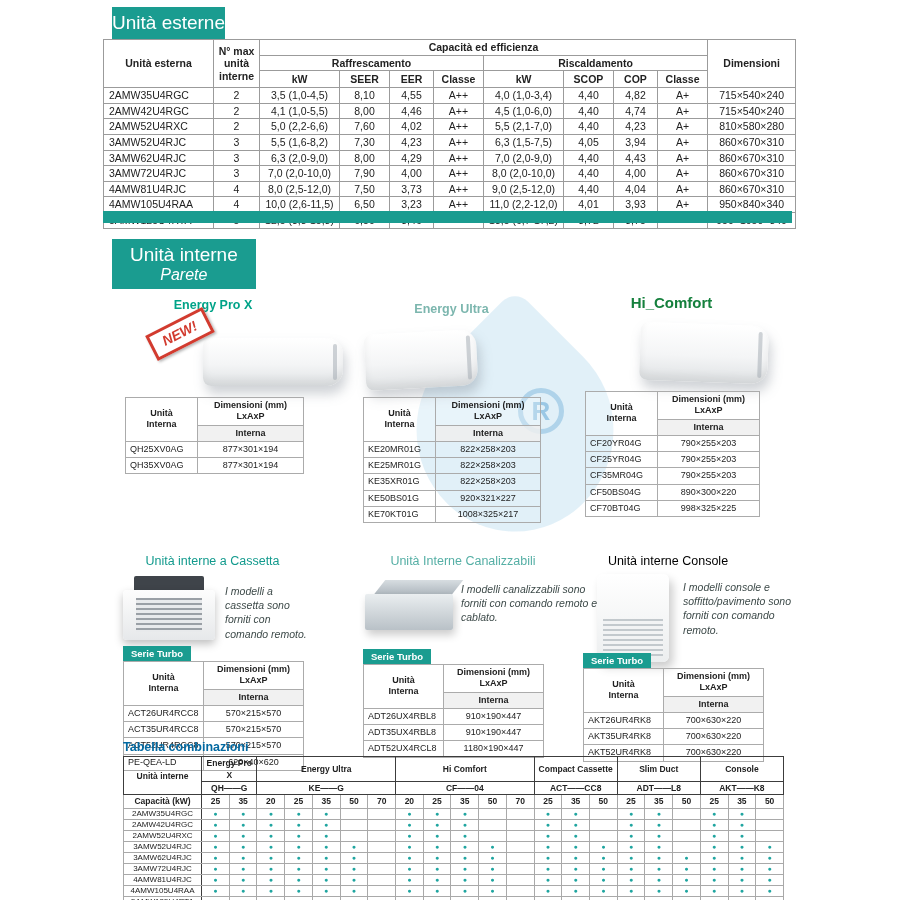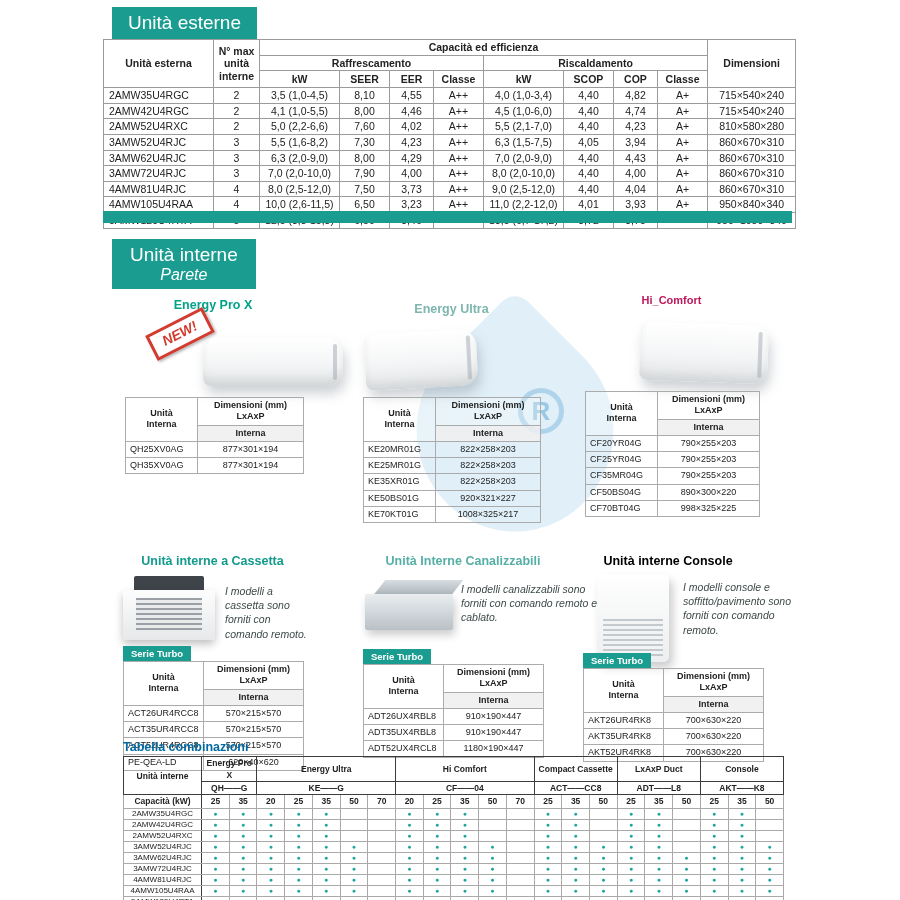--- a/index.html
+++ b/index.html
@@ -3,21 +3,21 @@
 <meta charset="utf-8">
 <style>
   *{margin:0;padding:0;box-sizing:border-box;}
   html,body{background:#fff;}
   body{width:900px;height:900px;font-family:"Liberation Sans",sans-serif;color:#222;}
   #page{position:relative;width:900px;height:900px;background:#fff;overflow:hidden;}
   .abs{position:absolute;z-index:2;}
 
   
   .teal-badge{background:#1A9C90;color:#fff;}
-  .badge-outdoor{left:112px;top:7px;padding:5px 16px;font-size:19px;}
+  .badge-outdoor{left:112px;top:7px;padding:5px 0;font-size:19px;}
   .badge-indoor{left:112px;top:239px;padding:5px 18px;text-align:center;}
   .badge-indoor .l1{font-size:19px;}
   .badge-indoor .l2{font-size:16px;font-style:italic;}
 
   
   .spec-wrap{left:103px;top:39px;}
   table{border-collapse:collapse;table-layout:fixed;}
   .spec-table{width:692px;font-size:10.5px;}
   .spec-table th,.spec-table td{border:1px solid #9b9b9b;text-align:center;padding:1px 2px;line-height:1.2;background:transparent;}
   .spec-table thead th{font-weight:bold;white-space:pre-line;}
@@ -28,21 +28,21 @@
 
   
   .watermark{position:absolute;left:370px;top:240px;width:300px;height:340px;z-index:1;}
   .drop{position:absolute;left:45px;top:90px;width:200px;height:200px;background:rgba(201,227,242,0.55);border-radius:10% 56% 52% 56%;transform:rotate(45deg);}
   .rmark{position:absolute;left:148px;top:148px;width:46px;height:46px;border:5px solid rgba(148,195,226,0.65);border-radius:50%;color:rgba(148,195,226,0.9);font-size:26px;font-weight:bold;text-align:center;line-height:37px;}
 
   
   .card-title{font-weight:bold;text-align:center;}
   .t-prox{color:#00A388;font-size:12.5px;}
   .t-ultra{color:#7CB6AE;font-size:12.5px;}
-  .t-hic{color:#be185d;font-size:11px;}
+  .t-hic{color:#15803d;font-size:15px;}
   .dim-table{font-size:9px;}
   .dim-table th,.dim-table td{border:1px solid #ababab;text-align:center;padding:2px 2px;line-height:1.25;}
   .dim-table th{font-weight:bold;white-space:pre-line;background:rgba(255,255,255,0.25);}
   .dim-table th.sub{background:rgba(238,238,238,0.85);}
   .dim-table td:first-child{text-align:left;padding-left:4px;}
   .dim-table td{height:16px;}
 
   .ac-wall{position:absolute;background:linear-gradient(180deg,#ffffff 0%,#f4f5f6 55%,#dfe2e4 100%);border-radius:8px 16px 16px 8px;box-shadow:3px 8px 12px rgba(120,130,140,0.35), inset 0 -6px 8px rgba(0,0,0,0.06);}
   .ac-wall .vent{position:absolute;right:6px;top:6px;bottom:6px;width:4px;background:rgba(160,168,175,0.5);border-radius:2px;}
   .new-badge{position:absolute;background:#fff;border:3px solid #D23B2F;color:#D23B2F;font-weight:bold;font-style:italic;font-size:14px;text-align:center;line-height:21px;width:64px;height:28px;transform:rotate(-27deg);box-shadow:1px 2px 3px rgba(0,0,0,0.3);z-index:3;}
@@ -51,21 +51,21 @@
   .cassette-img{position:absolute;}
   .cass-top{position:absolute;left:12%;top:0;width:76%;height:20px;background:#3F444A;border-radius:2px;}
   .cass-frame{position:absolute;left:0;top:14px;width:100%;height:50px;background:linear-gradient(#fdfdfd,#e6e8ea);border-radius:4px;box-shadow:0 4px 8px rgba(0,0,0,0.25);padding:8px 13px;}
   .cass-grille{width:100%;height:100%;background:repeating-linear-gradient(180deg,#9aa0a6 0 2px,#e8eaec 2px 5px);}
   .duct-img{position:absolute;}
   .duct-top{position:absolute;left:14px;top:0;width:78px;height:16px;background:linear-gradient(#d7dde1,#aab3ba);transform:skewX(-38deg);}
   .duct-front{position:absolute;left:0;top:14px;width:88px;height:36px;background:linear-gradient(180deg,#eaeef0,#b9c1c7);border-radius:2px;box-shadow:2px 5px 8px rgba(0,0,0,0.2);}
   .console-img{position:absolute;background:linear-gradient(180deg,#ffffff,#eceeef);border-radius:6px;box-shadow:4px 6px 10px rgba(0,0,0,0.2);}
   .console-grille{position:absolute;left:8%;bottom:6px;width:84%;height:42%;background:repeating-linear-gradient(180deg,#c3c9cd 0 2px,#f2f3f4 2px 5px);}
 
-  .sec-title{font-weight:bold;font-size:12.5px;text-align:center;}
+  .sec-title{font-weight:normal;font-size:12.5px;text-align:center;}
   .s1{color:#129A8D;} .s2{color:#55AFA5;} .s3{color:#000000;}
   .sec-desc{font-style:italic;font-size:10.5px;color:#3d4a49;line-height:1.35;}
   .serie-badge{display:inline-block;background:#1A9C90;color:#fff;font-weight:bold;font-size:9.5px;padding:2px 8px;}
 
   
   .combo-title{color:#0369a1;font-weight:bold;font-size:12.5px;}
   .combo-table{width:661px;font-size:8.5px;border:1.5px solid #3c3c3c;}
   .combo-table th,.combo-table td{border:1px solid #a9a9a9;text-align:center;padding:0 1px;overflow:hidden;}
   .combo-table thead th{font-weight:bold;height:12px;line-height:12px;border-color:#3c3c3c;}
   .combo-table .cap-row td{font-weight:bold;color:#222;font-size:8.5px;height:13px;line-height:13px;}
@@ -563,21 +563,21 @@
           <th rowspan="2">Unità interne</th>
 
             <th colspan="2">Energy Pro X</th>
 
             <th colspan="5">Energy Ultra</th>
 
             <th colspan="5">Hi Comfort</th>
 
             <th colspan="3">Compact Cassette</th>
 
-            <th colspan="3">LxAxP Duct</th>
+            <th colspan="3">Slim Duct</th>
 
             <th colspan="3">Console</th>
 
         </tr>
         <tr>
 
             <th colspan="2">QH——G</th>
 
             <th colspan="5">KE——G</th>
 

